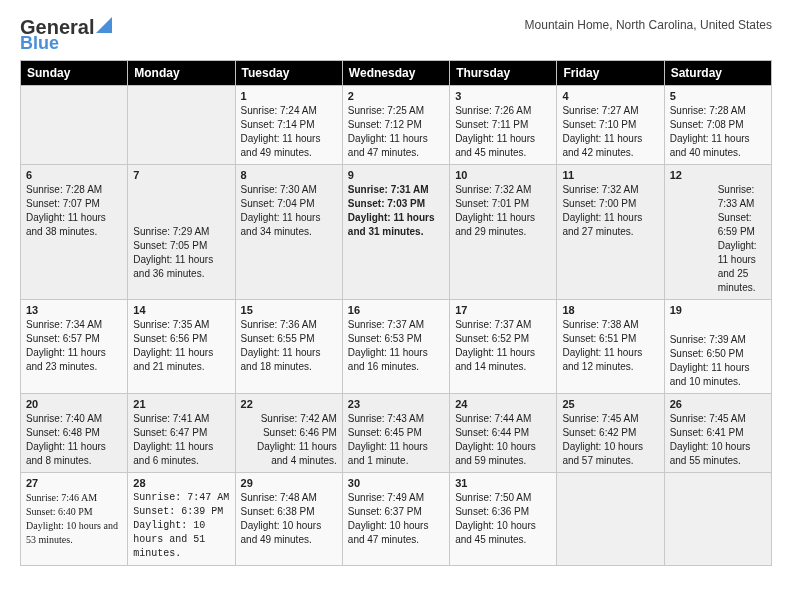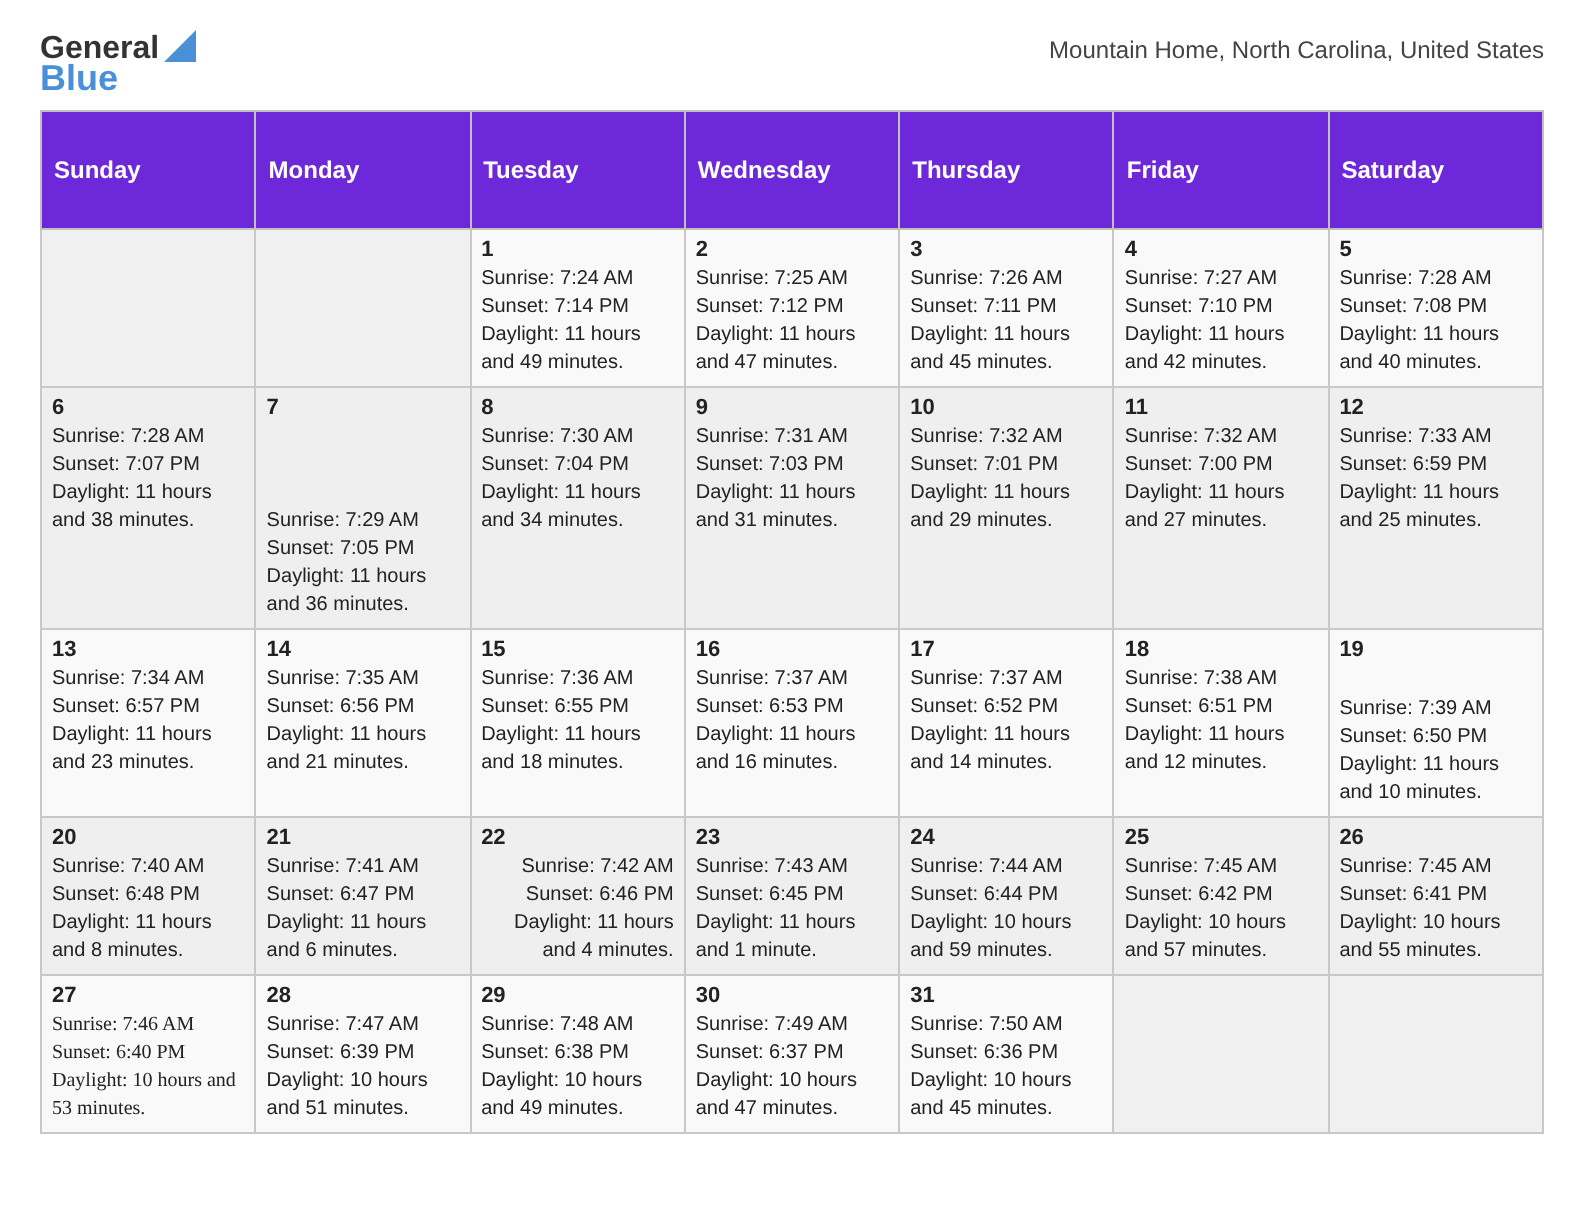--- a/index.html
+++ b/index.html
@@ -38,24 +38,24 @@
       font-size: 12px;
       color: #444;
       margin-top: 2px;
     }
     .calendar-table {
       width: 100%;
       border-collapse: collapse;
       table-layout: fixed;
     }
     .calendar-table th {
-      background-color: #6d28d9;
+      background-color: #000000;
       color: #fff;
       text-align: left;
-      padding: 22px 6px;
+      padding: 5px 6px;
       font-size: 12px;
       font-weight: bold;
       border: 1px solid #c0c0c0;
     }
     .calendar-table td {
       vertical-align: top;
       border: 1px solid #c8c8c8;
       padding: 4px 5px;
       font-size: 10.2px;
       color: #222;
@@ -82,21 +82,21 @@
     .empty-cell {
       background: #f0f0f0 !important;
     }
   </style>
 </head>
 <body>
 
 <div class="header-section">
   <div class="logo">
     <div class="logo-top-row">
-      <span style="font-size:16px;font-weight:bold;color:#333;">General</span>
+      <span style="font-size:20px;font-weight:bold;color:#333;">General</span>
       <svg width="16" height="16" viewBox="0 0 16 16" style="margin-left:2px;margin-top:-4px;">
         <polygon points="0,16 16,16 16,0" fill="#4a90d9"></polygon>
       </svg>
     </div>
     <span style="font-size:18px;font-weight:bold;color:#4a90d9;margin-top:-4px;">Blue</span>
   </div>
   <div class="title-section">
     <div class="location-title">Mountain Home, North Carolina, United States</div>
   </div>
 </div>
@@ -162,39 +162,39 @@
 Daylight: 11 hours and 36 minutes.</div>
         </td>
         <td>
           <span class="day-number">8</span>
           <div class="day-info" style="white-space: pre-line;">Sunrise: 7:30 AM
 Sunset: 7:04 PM
 Daylight: 11 hours and 34 minutes.</div>
         </td>
         <td>
           <span class="day-number">9</span>
-          <div class="day-info" style="white-space: pre-line;">Sunrise: 7:31 AM
+          <div class="day-info" style="white-space: pre-line; font-weight: bold;">Sunrise: 7:31 AM
 Sunset: 7:03 PM
 Daylight: 11 hours and 31 minutes.</div>
         </td>
         <td>
           <span class="day-number">10</span>
           <div class="day-info" style="white-space: pre-line;">Sunrise: 7:32 AM
 Sunset: 7:01 PM
 Daylight: 11 hours and 29 minutes.</div>
         </td>
         <td>
           <span class="day-number">11</span>
           <div class="day-info" style="white-space: pre-line;">Sunrise: 7:32 AM
 Sunset: 7:00 PM
 Daylight: 11 hours and 27 minutes.</div>
         </td>
         <td>
           <span class="day-number">12</span>
-          <div class="day-info" style="white-space: pre-line;">Sunrise: 7:33 AM
+          <div class="day-info" style="white-space: pre-line; margin-left: 48px;">Sunrise: 7:33 AM
 Sunset: 6:59 PM
 Daylight: 11 hours and 25 minutes.</div>
         </td>
       </tr>
       <tr>
         <td>
           <span class="day-number">13</span>
           <div class="day-info" style="white-space: pre-line;">Sunrise: 7:34 AM
 Sunset: 6:57 PM
 Daylight: 11 hours and 23 minutes.</div>
@@ -282,21 +282,21 @@
       </tr>
       <tr>
         <td>
           <span class="day-number">27</span>
           <div class="day-info" style="white-space: pre-line; font-family: Liberation Serif, serif;">Sunrise: 7:46 AM
 Sunset: 6:40 PM
 Daylight: 10 hours and 53 minutes.</div>
         </td>
         <td>
           <span class="day-number">28</span>
-          <div class="day-info" style="white-space: pre-line;">Sunrise: 7:47 AM
+          <div class="day-info" style="white-space: pre-line; font-family: Liberation Mono, monospace;">Sunrise: 7:47 AM
 Sunset: 6:39 PM
 Daylight: 10 hours and 51 minutes.</div>
         </td>
         <td>
           <span class="day-number">29</span>
           <div class="day-info" style="white-space: pre-line;">Sunrise: 7:48 AM
 Sunset: 6:38 PM
 Daylight: 10 hours and 49 minutes.</div>
         </td>
         <td>

